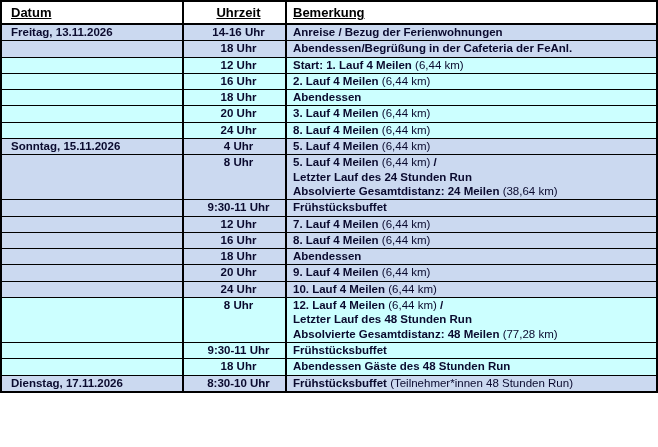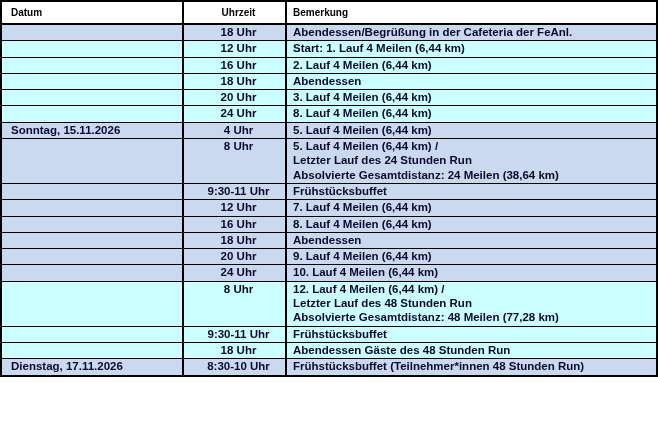--- a/index.html
+++ b/index.html
@@ -24,53 +24,61 @@
     font-weight: bold;
     font-size: 11.5px;
     line-height: 14.3px;
     vertical-align: top;
     overflow: hidden;
     white-space: nowrap;
   }
   thead th {
     background: var(--header-bg, #fff);
     border-bottom: 2px solid var(--border, #000);
-    font-size: 10px;
+    font-size: 13px;
     line-height: 19px;
     text-align: left;
     color: #000;
     padding-top: 1px;
     padding-bottom: 1px;
+    text-decoration: underline;
   }
   th.col-datum, td.col-datum { border-right: 2px solid var(--border, #000); padding-left: 9px; }
   th.col-time,  td.col-time  { border-right: 2px solid var(--border, #000); text-align: center; padding-left: 10px; padding-right: 2px; }
   th.col-time { text-align: center; }
   tr.blue td { background: var(--row-blue, #cbd9f0); }
   tr.cyan td { background: var(--row-cyan, #ccffff); }
-  .seg-normal { font-weight: bold; margin-top: 25px; }
+  .seg-normal { font-weight: normal; margin-top: 25px; }
   .remark-line { white-space: nowrap; }
 </style>
 </head>
 <body>
 
 <table class="schedule">
   <colgroup>
     <col style="width:182px">
     <col style="width:103px">
     <col style="width:371px">
   </colgroup>
   <thead>
     <tr>
       <th class="col-datum">Datum</th>
       <th class="col-time">Uhrzeit</th>
       <th class="col-remark">Bemerkung</th>
     </tr>
   </thead>
   <tbody id="schedule-body">
       <tr class="blue">
+        <td class="col-datum">Freitag, 13.11.2026</td>
+        <td class="col-time">14-16 Uhr</td>
+        <td class="col-remark">
+          <div class="remark-line"><span class="seg-bold">Anreise / Bezug der Ferienwohnungen</span></div>
+        </td>
+      </tr>
+      <tr class="blue">
         <td class="col-datum"></td>
         <td class="col-time">18 Uhr</td>
         <td class="col-remark">
           <div class="remark-line"><span class="seg-bold">Abendessen/Begrüßung in der Cafeteria der FeAnl.</span></div>
         </td>
       </tr>
       <tr class="cyan">
         <td class="col-datum"></td>
         <td class="col-time">12 Uhr</td>
         <td class="col-remark">

